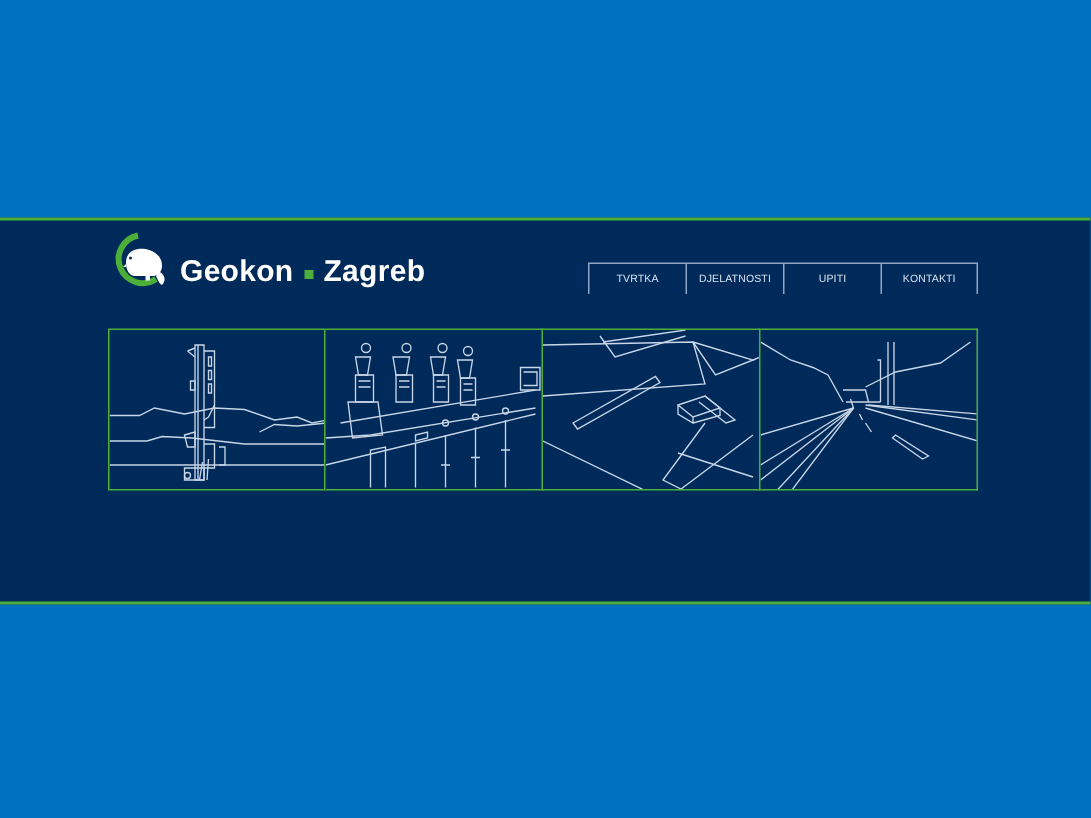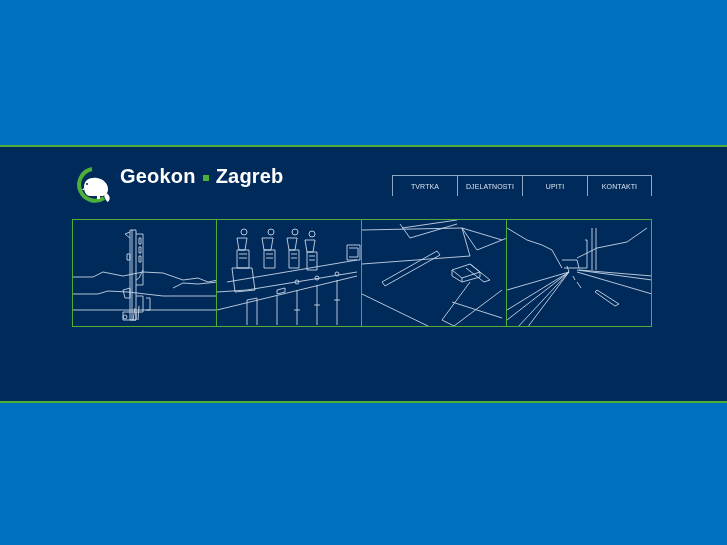--- a/index.html
+++ b/index.html
@@ -10,22 +10,22 @@
     position:relative;
   }
   .band {
     position:absolute; left:0; top:145px; width:727px; height:258px;
     background:#002a5a;
     border-top:2px solid #4caf3a;
     border-bottom:2px solid #4caf3a;
     box-sizing:border-box;
   }
   .logo {
-    position:absolute; left:70px; top:165px; height:40px;
-    display:flex; align-items:flex-start;
+    position:absolute; left:70px; top:153px; height:40px;
+    display:flex; align-items:flex-end;
   }
   .logo-mark { width:44px; height:40px; position:relative; }
   .logo-text {
     color:#ffffff; font-size:20px; font-weight:bold; letter-spacing:0.2px;
     margin-left:6px; display:flex; align-items:center;
   }
   .logo-text .sep {
     display:inline-block; width:6px; height:6px; background:#4caf3a;
     margin:0 7px; position:relative; top:1px;
   }

